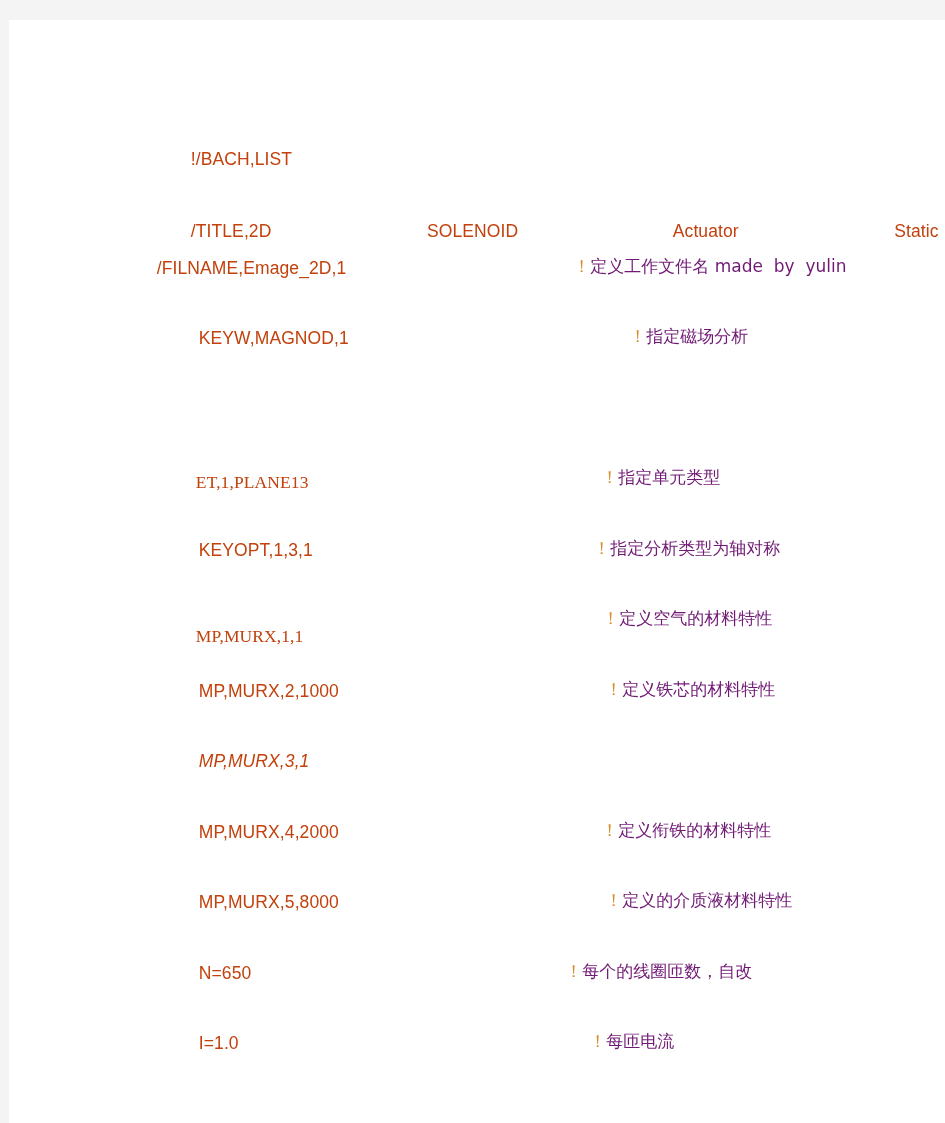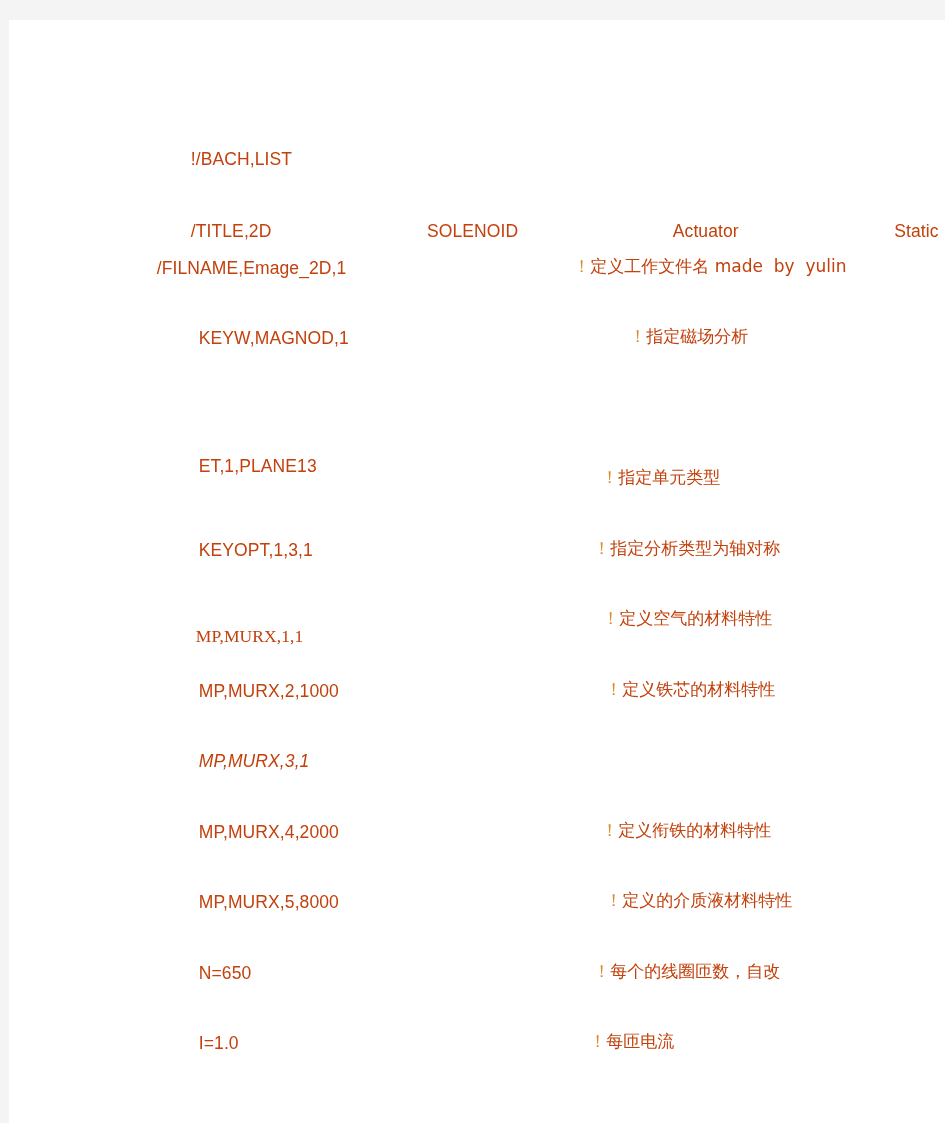--- a/index.html
+++ b/index.html
@@ -33,21 +33,21 @@
     font-size: 17.5px;
     color: #c2410c;
     letter-spacing: 0.1px;
     line-height: 1;
   }
   .bang {
     color: #d98b2b;
     font-weight: 400;
   }
   .cn {
-    color: #c2410c;
+    color: #701a75;
     font-family: "DejaVu Sans", "Liberation Sans", sans-serif;
     font-size: 17px;
   }
   .cmt {
     position: absolute;
     white-space: pre;
     font-size: 17px;
     line-height: 1;
   }
   .spaced {
@@ -76,21 +76,21 @@
     </div>
 
     <div class="code-line" style="left:160px; top:292px;">
       <span>KEYW,MAGNOD,1</span>
     </div>
     <div class="cmt" style="left:592px; top:291px;">
       <span class="bang">！</span><span class="cn">指定磁场分析</span>
     </div>
 
 
-    <div class="code-line" style="left:160px; top:420px;">
+    <div class="code-line" style="left:160px; top:436px;font-family:Liberation Serif, serif;">
       <span>ET,1,PLANE13</span>
     </div>
     <div class="cmt" style="left:564px; top:432px;">
       <span class="bang">！</span><span class="cn">指定单元类型</span>
     </div>
 
     <div class="code-line" style="left:160px; top:504px;">
       <span>KEYOPT,1,3,1</span>
     </div>
     <div class="cmt" style="left:556px; top:503px;">
@@ -125,21 +125,21 @@
     <div class="code-line" style="left:160px; top:856px;">
       <span>MP,MURX,5,8000</span>
     </div>
     <div class="cmt" style="left:568px; top:855px;">
       <span class="bang">！</span><span class="cn">定义的介质液材料特性</span>
     </div>
 
     <div class="code-line" style="left:160px; top:927px;">
       <span>N=650</span>
     </div>
-    <div class="cmt" style="left:556px; top:926px;text-align:center;">
+    <div class="cmt" style="left:528px; top:926px;text-align:center;">
       <span class="bang">！</span><span class="cn">每个的线圈匝数，自改</span>
     </div>
 
     <div class="code-line" style="left:160px; top:997px;">
       <span>I=1.0</span>
     </div>
     <div class="cmt" style="left:552px; top:996px;">
       <span class="bang">！</span><span class="cn">每匝电流</span>
     </div>
 

